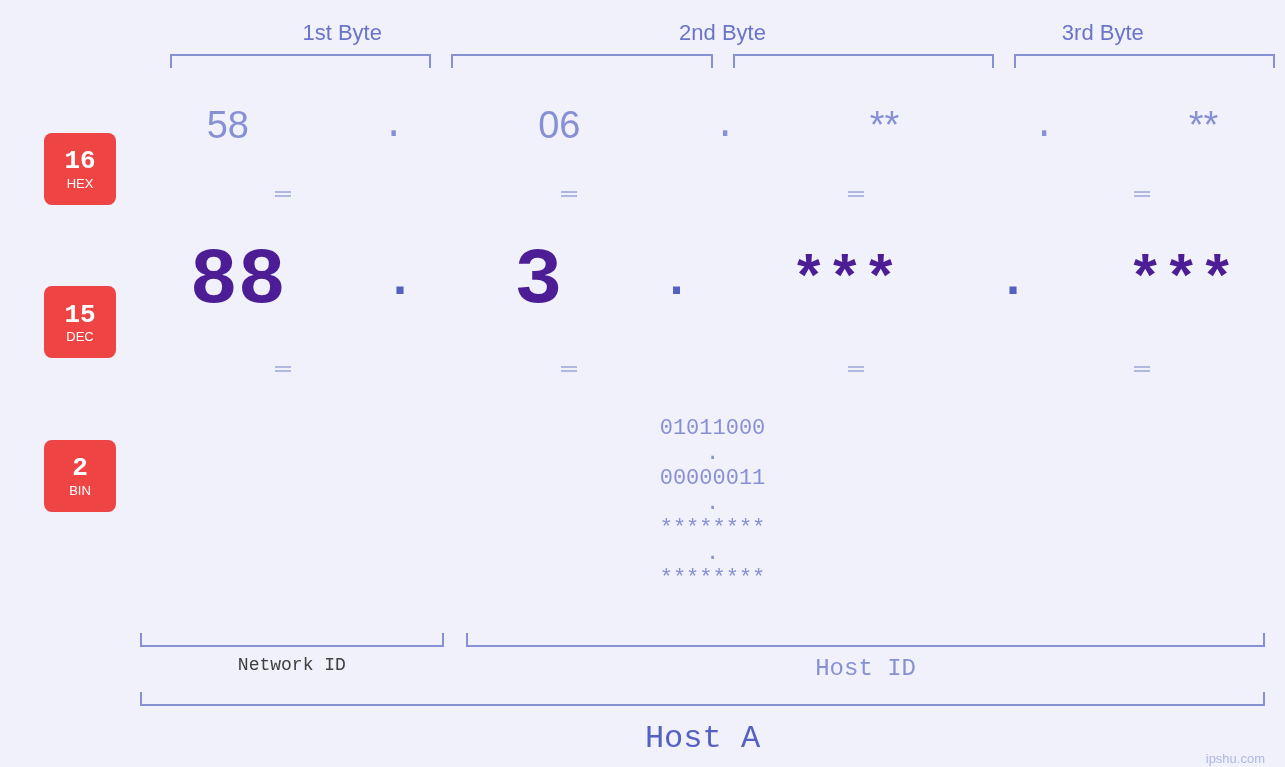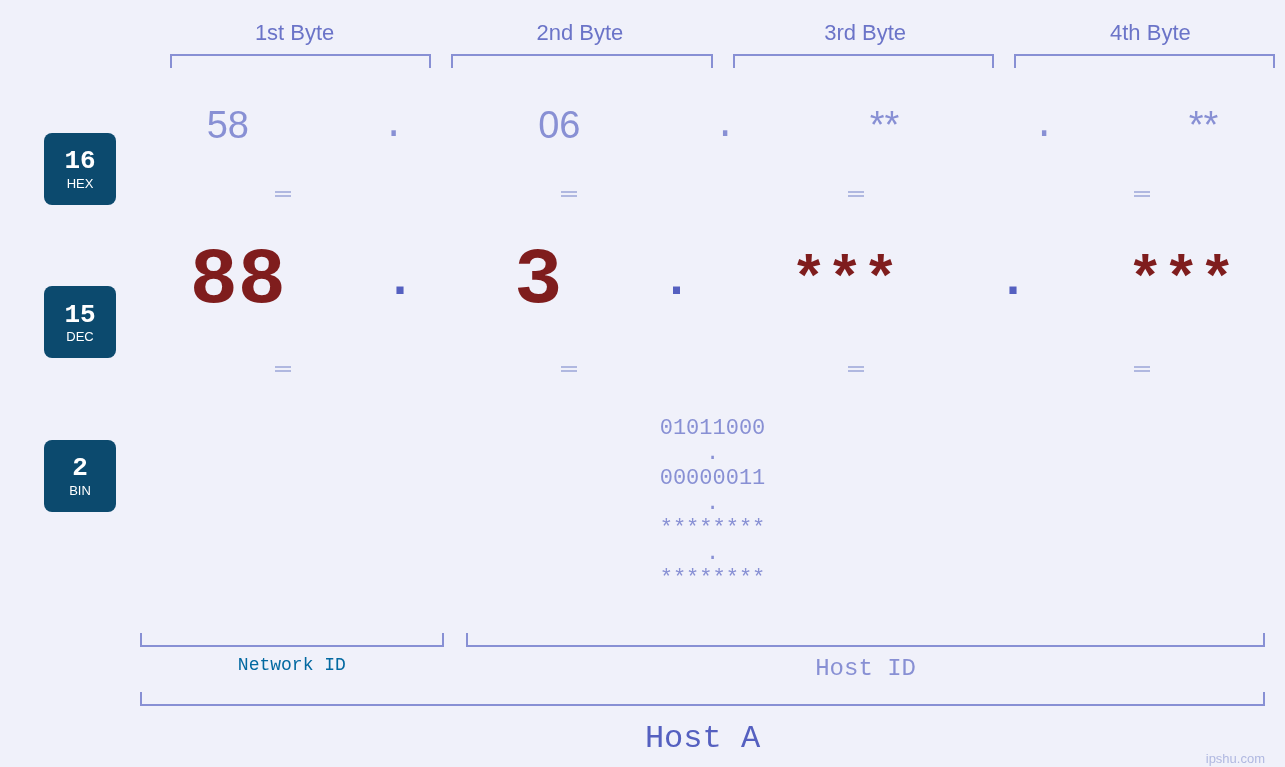--- a/index.html
+++ b/index.html
@@ -64,21 +64,21 @@
       display: flex;
       flex-direction: column;
       align-items: center;
       justify-content: space-around;
       padding: 10px 0 80px 20px;
     }
 
     .base-badge {
       width: 72px;
       height: 72px;
-      background-color: #0c4a6e;
+      background-color: #ef4444;
       border-radius: 8px;
       display: flex;
       flex-direction: column;
       align-items: center;
       justify-content: center;
       color: white;
     }
 
     .base-num {
       font-size: 26px;
@@ -100,21 +100,21 @@
 
     .hex-dot {
       font-size: 38px;
       color: #8890d4;
     }
 
     
     .dec-value {
       font-size: 80px;
       font-weight: bold;
-      color: #7f1d1d;
+      color: #4c1d95;
       font-family: 'Courier New', monospace;
       line-height: 1;
     }
 
     .dec-dot {
       font-size: 50px;
       font-weight: bold;
       color: #5560c0;
       line-height: 1;
     }
@@ -171,21 +171,20 @@
   </style>
 </head>
 <body>
 
 <div class="container">
 
   <div class="byte-headers">
     <div class="byte-header">1st Byte</div>
     <div class="byte-header">2nd Byte</div>
     <div class="byte-header">3rd Byte</div>
-    <div class="byte-header">4th Byte</div>
   </div>
 
   <div class="bracket-row">
     <div class="bracket"></div>
     <div class="bracket"></div>
     <div class="bracket"></div>
     <div class="bracket"></div>
   </div>
 
   <div style="display:flex; width:100%; flex:1; position:relative;">
@@ -285,21 +284,21 @@
 
     <div style="display:flex; width:100%; position:relative; height:18px; margin-bottom:4px;">
 
       <div style="width:27%; border-bottom:2px solid #8890d4; border-left:2px solid #8890d4; border-right:2px solid #8890d4; height:14px;"></div>
       <div style="width:2%;"></div>
 
       <div style="flex:1; border-bottom:2px solid #8890d4; border-left:2px solid #8890d4; border-right:2px solid #8890d4; height:14px;"></div>
     </div>
 
     <div style="display:flex; width:100%;">
-      <div style="width:27%; text-align:center; color:#0369a1; font-size:18px; font-family:'Courier New',monospace;">Network ID</div>
+      <div style="width:27%; text-align:center; color:#404040; font-size:18px; font-family:'Courier New',monospace;">Network ID</div>
       <div style="width:2%;"></div>
       <div style="flex:1; text-align:center; color:#8890d4; font-size:24px; font-family:'Courier New',monospace;">Host ID</div>
     </div>
 
     <div style="margin-top:10px; border-bottom:2px solid #8890d4; border-left:2px solid #8890d4; border-right:2px solid #8890d4; height:14px; width:100%;"></div>
 
     <div class="class-label" style="margin-bottom:10px;">Host A</div>
 
   </div>
 

